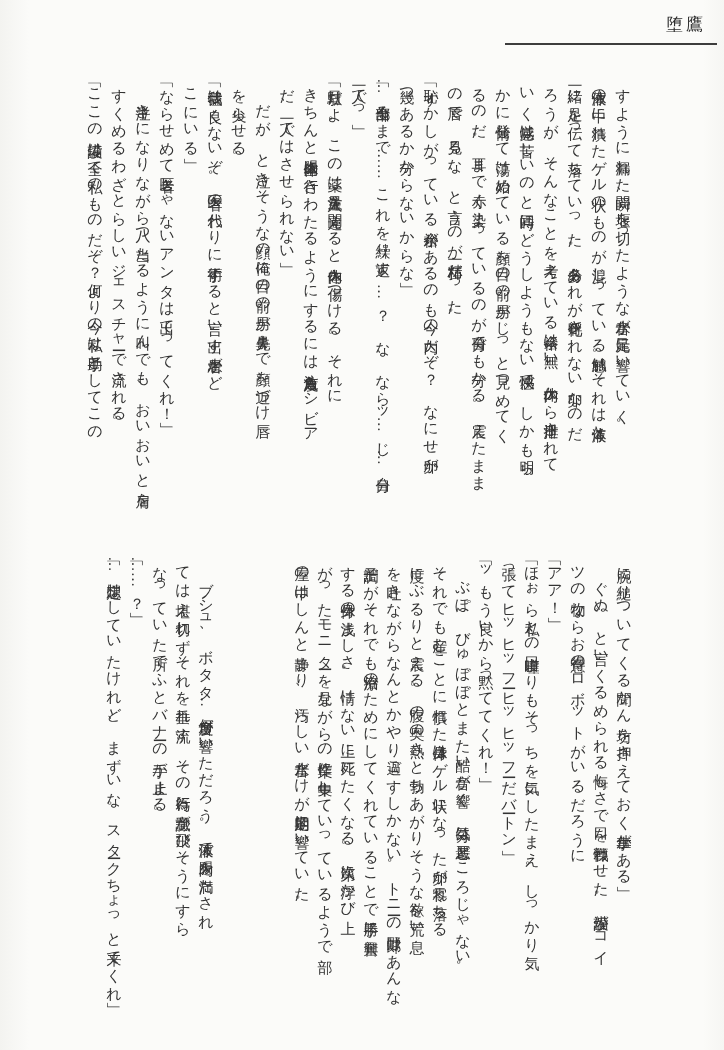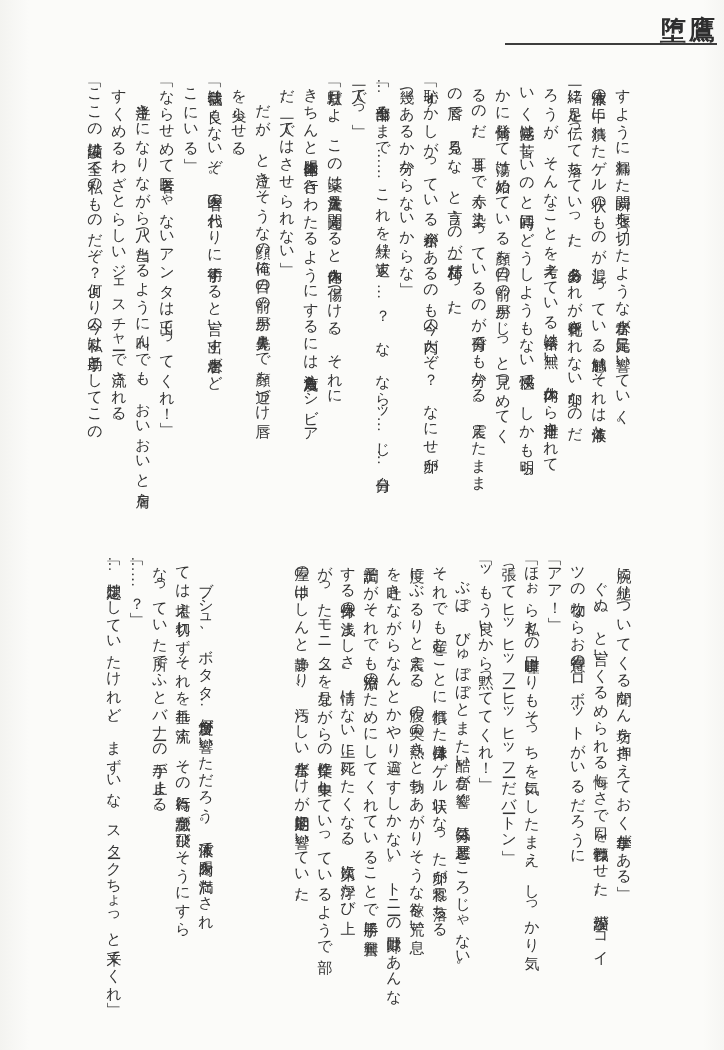--- a/index.html
+++ b/index.html
@@ -14,23 +14,23 @@
     font-family: "Liberation Serif", serif;
     background: linear-gradient(90deg, #f3f3f0 0%, #fbfbf9 4%, #fbfbf9 97%, #f6f6f3 100%);
   }
   .page {
     position: absolute;
     inset: 0;
   }
   .title {
     position: absolute;
     top: 13px;
-    right: 6px;
-    font-size: 26px;
-    font-weight: bold;
+    right: 18px;
+    font-size: 17px;
+    font-weight: normal;
     letter-spacing: 3px;
     color: #2e2e2e;
   }
   .rule {
     position: absolute;
     top: 43px;
     right: 7px;
     width: 212px;
     height: 0;
     border-top: 2px solid #3d3d3d;

